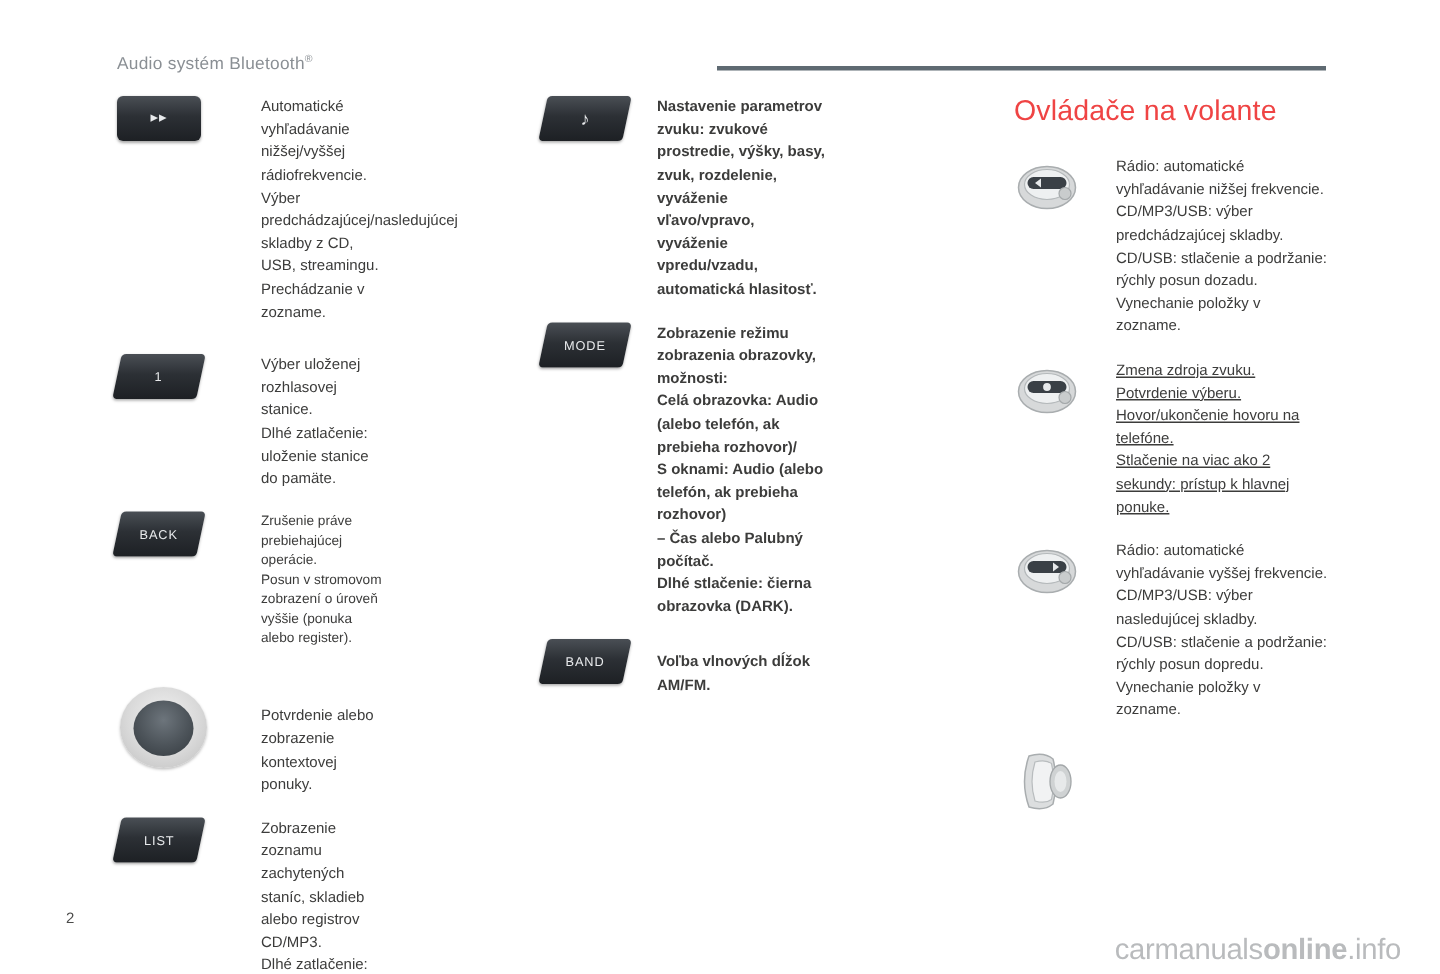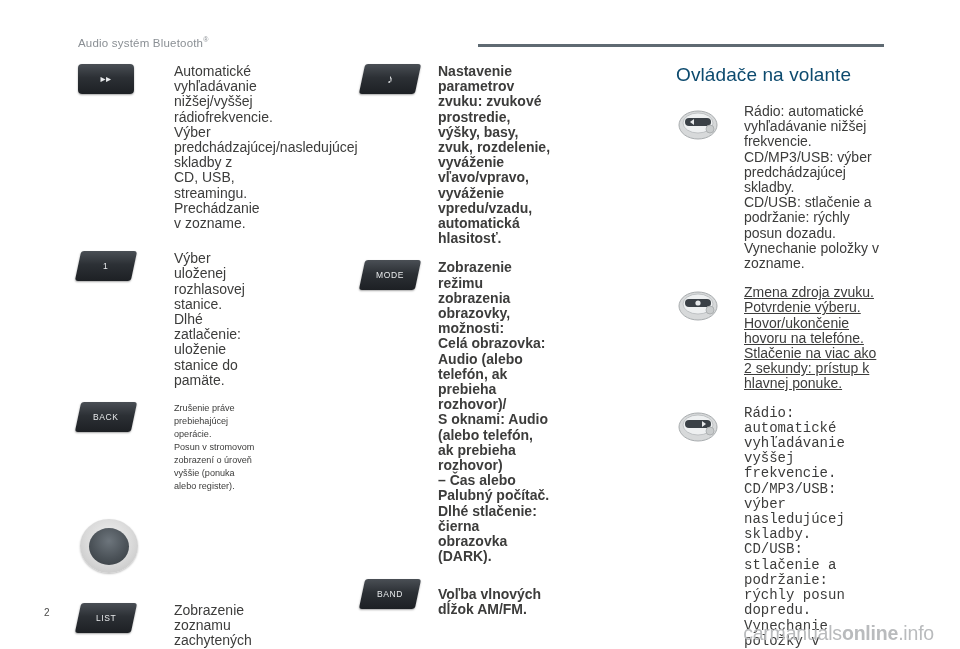--- a/index.html
+++ b/index.html
@@ -63,36 +63,36 @@
     margin-bottom: 14px;
   }
   .icon-box {
     position: absolute;
     left: 0;
     top: 0;
     width: 58px;
     height: 34px;
   }
   .txt {
-    font-size: 14px;
+    font-size: 10px;
     line-height: 15.2px;
     color: #3c3c3b;
   }
   .txt.small {
     font-size: 9.1px;
     line-height: 13px;
   }
   .c1-text { margin-left: 96px; }
   .c2-text { margin-left: 76px; font-weight: bold; }
   .c3-text { margin-left: 68px; }
 
   
   .section-title {
     font-size: 19px;
-    color: #0c4a6e;
+    color: #ef4444;
     font-weight: normal;
     margin: 0 0 18px 0;
     letter-spacing: 0.1px;
   }
 
   
   .btn-dark {
     width: 56px;
     height: 30px;
     border-radius: 4px;
@@ -211,20 +211,21 @@
     </div>
 
     <div class="row" style="min-height:72px; margin-top:24px;">
       <div class="icon-box" style="width:62px;height:58px;">
         <div class="knob-wrap">
             <div class="knob-outer">
               <div class="knob-inner"></div>
             </div>
           </div>
       </div>
+      <div class="txt c1-text" style="padding-top:14px; white-space:pre-line;">Potvrdenie alebo zobrazenie kontextovej ponuky.</div>
     </div>
 
     <div class="row" style="min-height:100px; margin-top:6px;">
       <div class="icon-box">
         <div class="btn-parallel">
             <span>LIST</span>
           </div>
       </div>
       <div class="txt c1-text" style="white-space:pre-line;">Zobrazenie zoznamu zachytených staníc, skladieb alebo registrov CD/MP3.
 Dlhé zatlačenie: spravovanie usporiadania súborov MP3/WMA/aktualizácia zoznamu staníc.</div>
@@ -295,21 +296,21 @@
           <circle cx="22" cy="18" r="2.6" fill="#e6e8ea"></circle>
           <circle cx="34" cy="25" r="4" fill="#c9cccd" stroke="#a4a8aa" stroke-width="0.8"></circle>
         </svg>
       </div>
       <div class="txt c3-text" style="white-space:pre-line;">Zmena zdroja zvuku.
 Potvrdenie výberu.
 Hovor/ukončenie hovoru na telefóne.
 Stlačenie na viac ako 2 sekundy: prístup k hlavnej ponuke.</div>
     </div>
 
-    <div class="row" style="min-height:96px; margin-top:4px;font-family:Liberation Mono, monospace;">
+    <div class="row" style="min-height:96px; margin-top:4px;">
       <div class="icon-box" style="width:48px;height:42px;">
         <svg width="46" height="40" viewBox="0 0 46 40">
           <ellipse cx="22" cy="21" rx="19" ry="14" fill="#d7d9da" stroke="#a9adaf" stroke-width="1"></ellipse>
           <ellipse cx="22" cy="19" rx="15" ry="10" fill="#eef0f1" stroke="#b5b9bb" stroke-width="0.8"></ellipse>
           <rect x="9" y="14" width="26" height="8" rx="4" fill="#3a4046"></rect>
           <path d="M30 18 l-4 -3 l0 6 z" fill="#e6e8ea"></path>
           <circle cx="34" cy="25" r="4" fill="#c9cccd" stroke="#a4a8aa" stroke-width="0.8"></circle>
         </svg>
       </div>
       <div class="txt c3-text" style="white-space:pre-line;">Rádio: automatické vyhľadávanie vyššej frekvencie.

